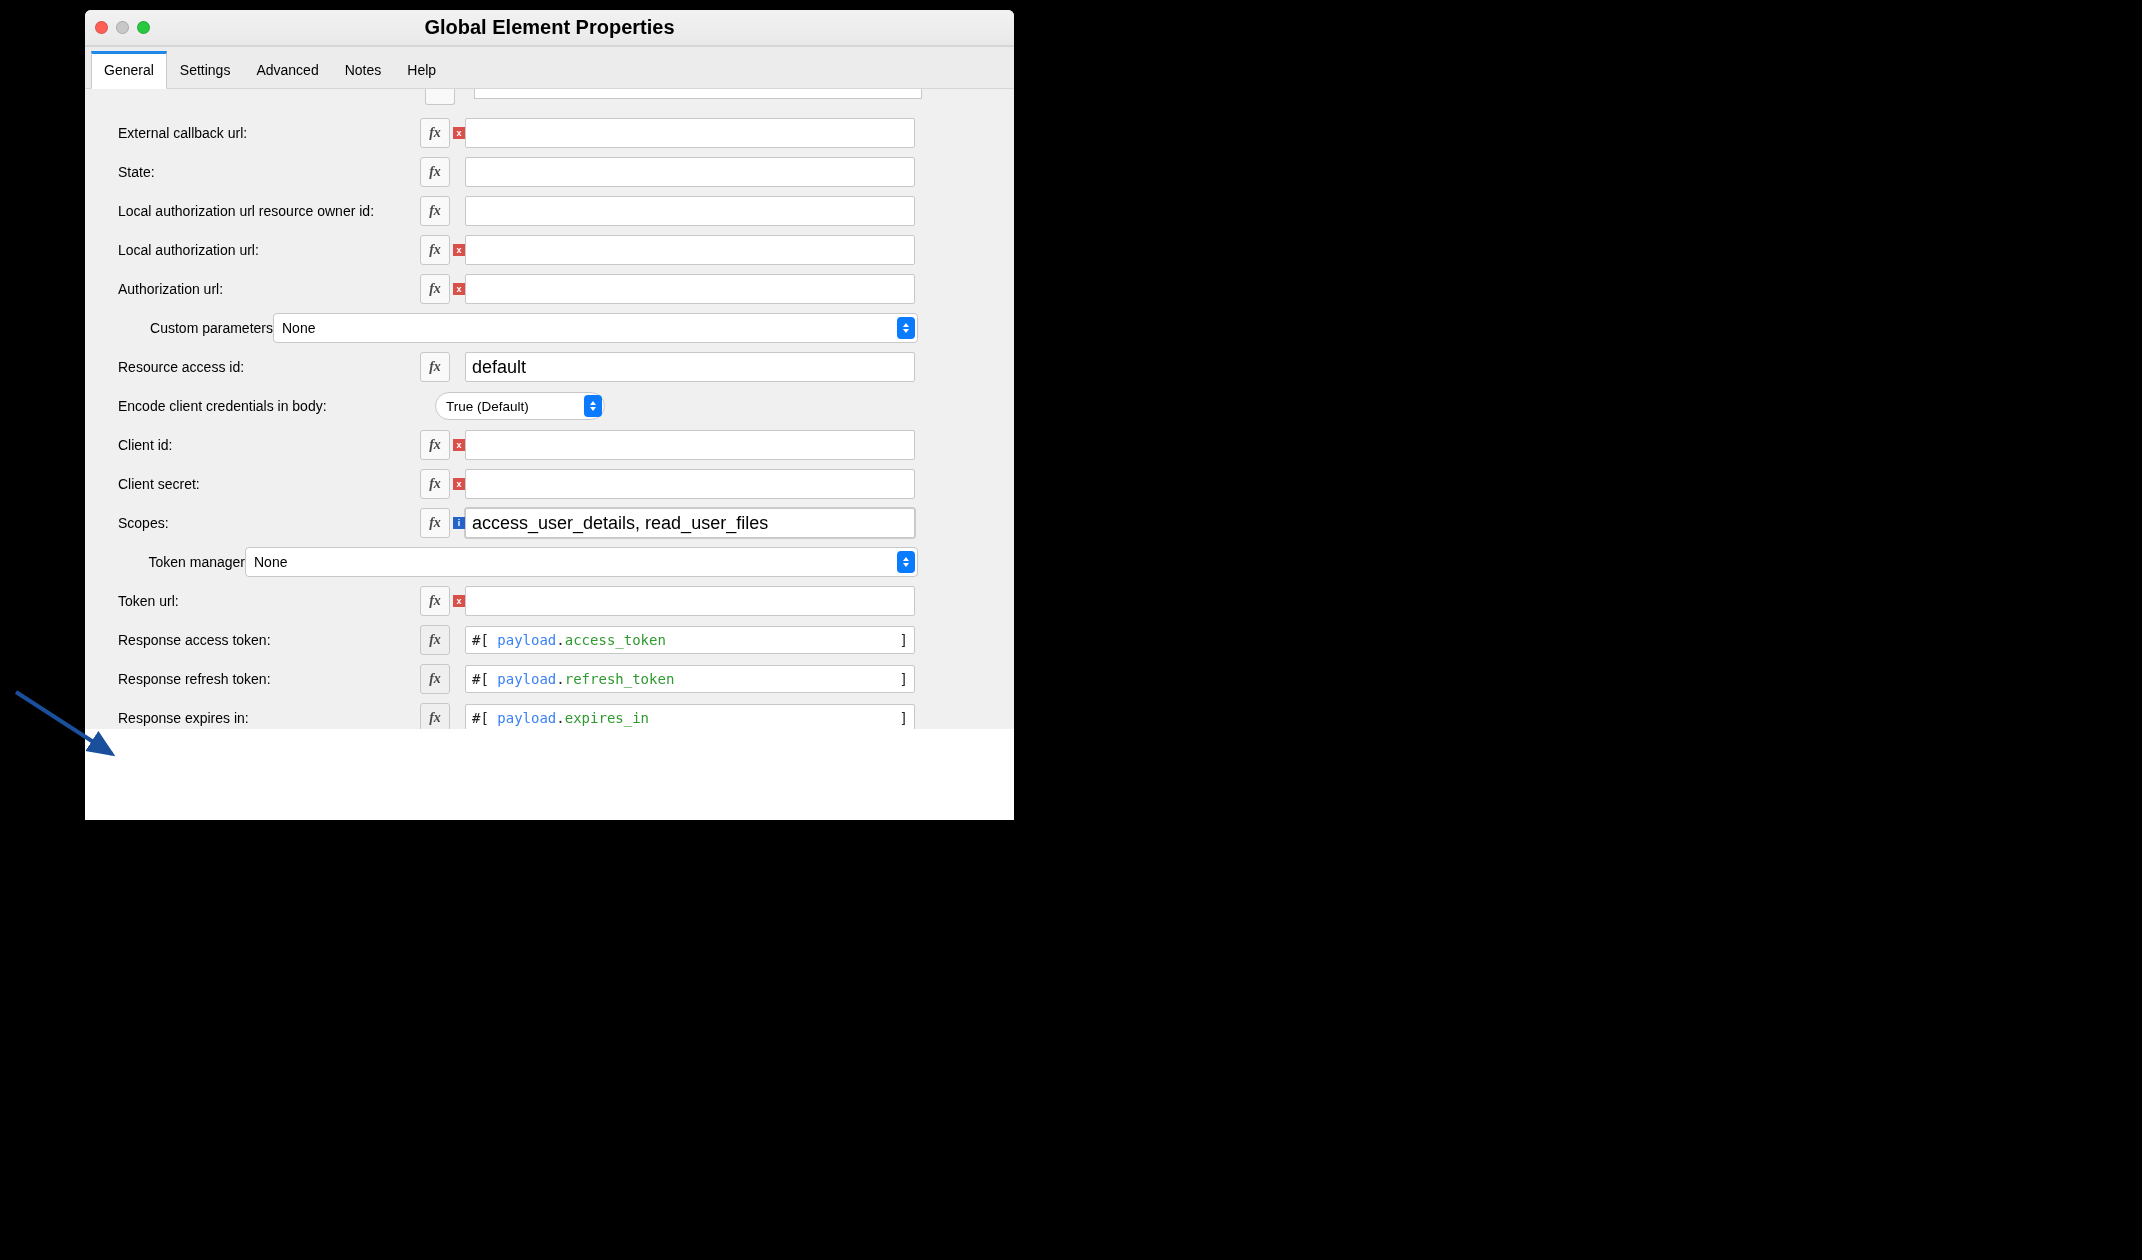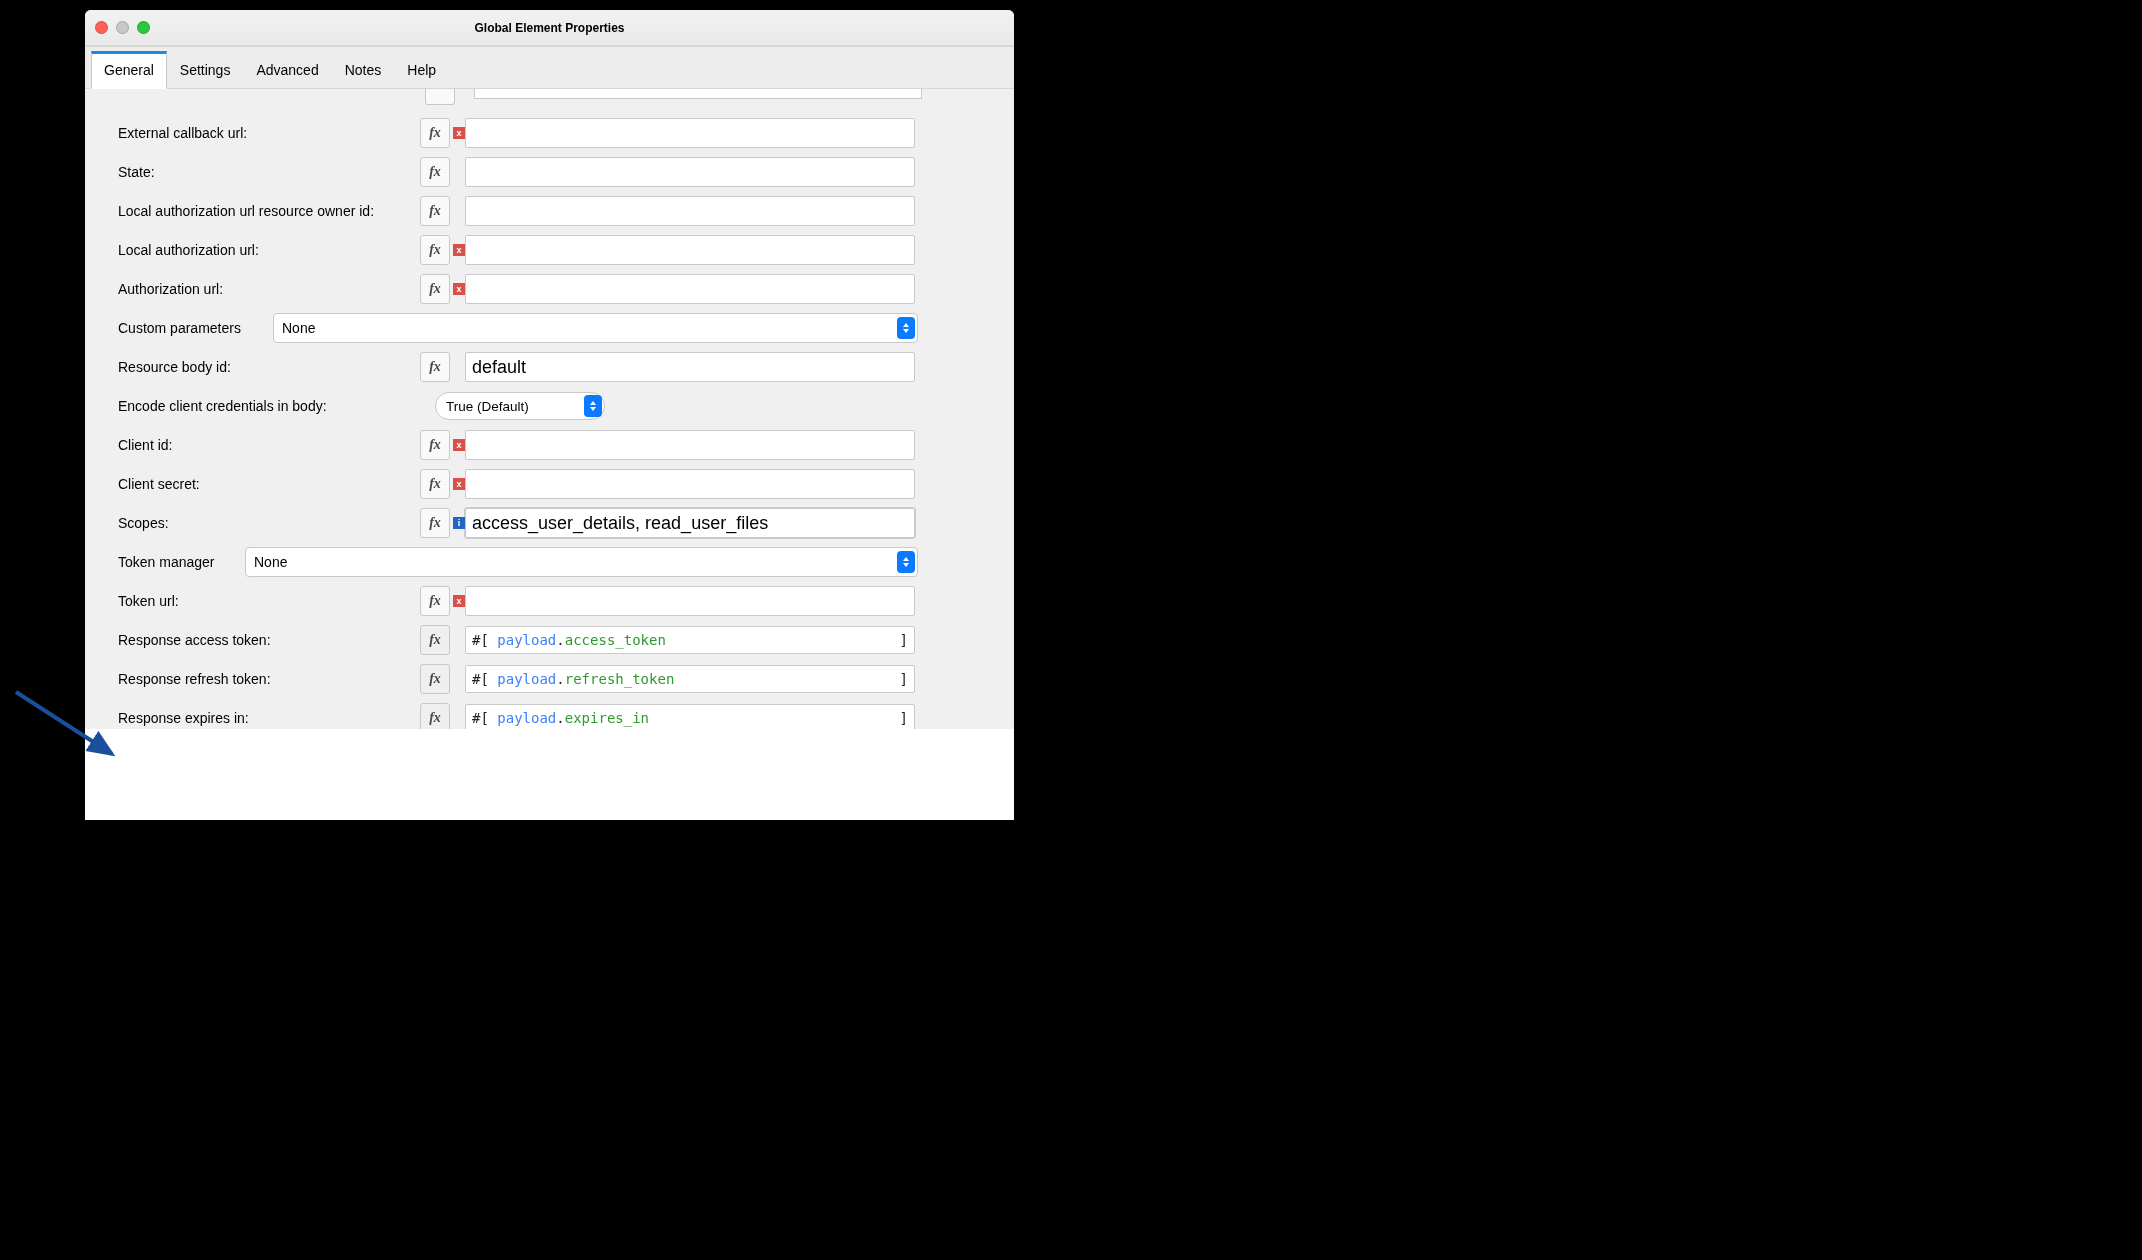--- a/index.html
+++ b/index.html
@@ -41,21 +41,21 @@
     .traffic .dot {
       width: 13px; height: 13px; border-radius: 50%;
       border: 0.5px solid rgba(0,0,0,0.15);
     }
     .dot.red { background: #ff5f57; }
     .dot.grey { background: #c8c8c8; }
     .dot.green { background: #28c840; }
     .titlebar .title {
       flex: 1;
       text-align: center;
-      font-size: 12px;
+      font-size: 20px;
       font-weight: 700;
     }
     .header {
       padding: 10px 14px 22px 14px;
       position: relative;
       background: #fff;
     }
     .header h1 {
       font-size: 17px;
       font-weight: 700;
@@ -197,21 +197,21 @@
       flex: 1;
       height: 30px;
       background: #fff;
       border: 1px solid #c8c8c8;
       border-radius: 2px;
       padding: 0 6px;
       font-size: 18px;
       max-width: 450px;
       color: #000;
     }
-    .select-row .label { width: 158px; }
+    .select-row .label { width: 158px; text-align: right; }
     .select-wide {
       flex: 1;
       height: 30px;
       background: #fff;
       border: 1px solid #c8c8c8;
       border-radius: 4px;
       padding: 0 28px 0 8px;
       font-size: 14px;
       position: relative;
       display: flex;
@@ -347,21 +347,21 @@
 
       <div class="row select-row">
         <div class="label">Custom parameters</div>
         <div class="select-wide">
           <span>None</span>
           <span class="chevrons"></span>
         </div>
       </div>
 
       <div class="row">
-        <div class="label">Resource body id:</div>
+        <div class="label">Resource access id:</div>
         <div class="fx-btn">fx</div>
         <div class="spacer-badge"></div>
         <input class="text-input" value="default" style="">
       </div>
 
       <div class="row">
         <div class="label">Encode client credentials in body:</div>
         <div class="select-small-wrap">
           <div class="select-small">
             <span>True (Default)</span>

